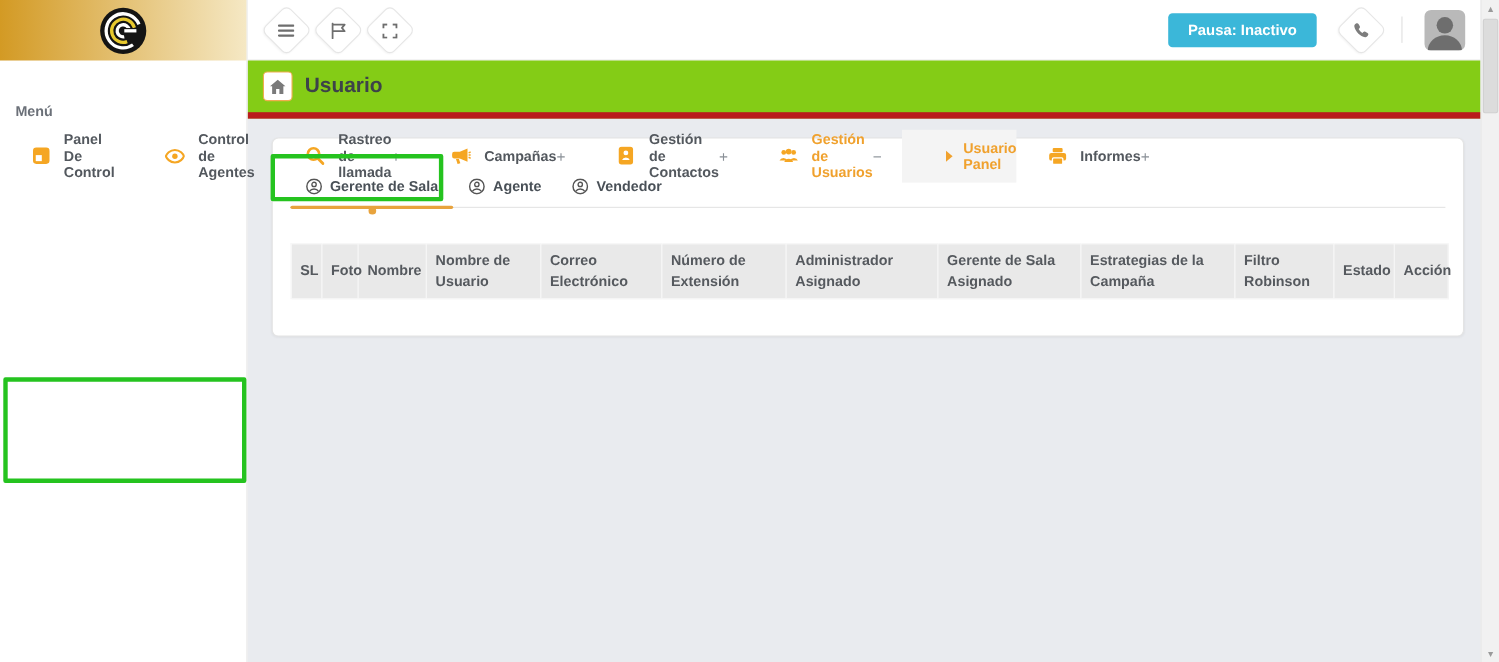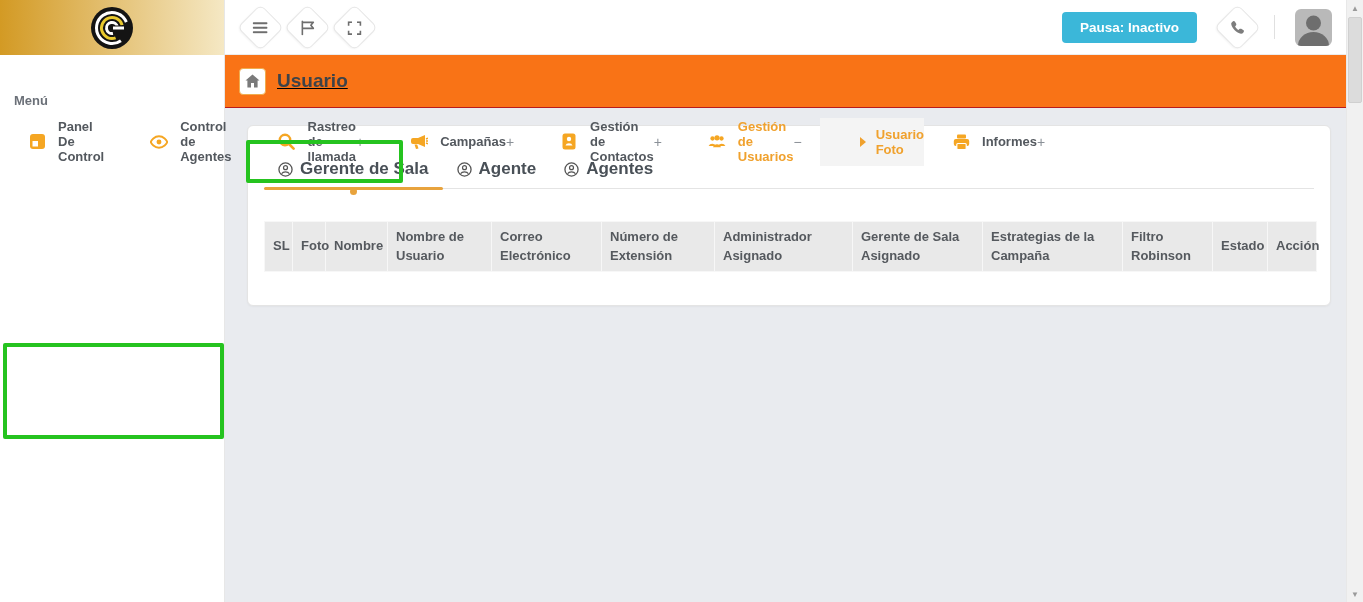--- a/index.html
+++ b/index.html
@@ -39,33 +39,33 @@
   .diamond > * { transform:rotate(-45deg); color:#6e6e6e; }
   .topbar-right { margin-left:auto; display:flex; align-items:center; }
   .pause-btn { background:#3bb7d9; color:#fff; border:none; border-radius:4px; height:31px;
                padding:0 18px; font-size:13.5px; font-weight:bold; font-family:inherit; cursor:pointer; }
   .phone-diamond { margin:0 20px 0 24px; }
   .vdivider { width:1px; height:24px; background:#e0e0e0; margin-right:20px; }
   .avatar { width:37px; height:37px; border-radius:6px; background:#b9b9b9; overflow:hidden;
             display:flex; align-items:flex-end; justify-content:center; cursor:pointer; }
 
   
-  .breadcrumb { height:53px; background:#f97316; display:flex; align-items:center; padding-left:14px;
-                border-bottom:1px solid #b91c1c; box-shadow:0 1px 2px rgba(0,0,0,.04);text-decoration:underline; }
+  .breadcrumb { height:53px; background:#84cc16; display:flex; align-items:center; padding-left:14px;
+                border-bottom:6px solid #b91c1c; box-shadow:0 1px 2px rgba(0,0,0,.04); }
   .home-btn { width:27px; height:27px; background:#fff; border:1px solid #f0ad4e; border-radius:4px;
               display:flex; align-items:center; justify-content:center; color:#7a7a7a; cursor:pointer; }
   .page-title { margin-left:11px; font-size:19px; font-weight:bold; color:#3d4349; }
 
   
   .content { flex:1; background:#e9ebef; padding:17px 15px 0 22px; }
   .card { background:#fff; border-radius:6px; border:1px solid #e4e4e4; width:1084px; height:181px;
           box-shadow:0 1px 2px rgba(0,0,0,.04); padding:24px 16px 0 16px; }
   .tabs { display:flex; border-bottom:1px solid #e4e4e4; position:relative; }
   .tab { position:relative; height:38px; display:flex; align-items:center; padding:0 14px;
-         font-size:17px; font-weight:bold; color:#495057; cursor:pointer; }
+         font-size:13px; font-weight:bold; color:#495057; cursor:pointer; }
   .tab .tab-icon { margin-right:7px; color:#555; display:flex; }
   .tab.active::after { content:""; position:absolute; left:0; right:0; bottom:-2px; height:3px;
                        background:#e8a33d; border-radius:2px; }
   .tab .tab-dot { display:none; }
   .tab.active .tab-dot { display:block; position:absolute; left:50%; bottom:-7px; margin-left:-3px;
                          width:7px; height:7px; border-radius:50%; background:#e8a33d; }
 
   .user-table { border-collapse:collapse; margin-top:32px; width:1052px; table-layout:fixed; }
   .user-table th { background:#e9e9e9; border:1px solid #f7f7f7; color:#55595e; font-size:13px;
                    font-weight:bold; text-align:left; padding:5px 8px; height:50px;
@@ -176,21 +176,21 @@
               <path d="M11 12.5 A4.3 4 0 0 1 19 12.5 Z" fill="currentColor" transform="translate(0.3,0)"></path>
               <path d="M5.6 13.8 A4.6 4.6 0 0 1 14.4 13.8 Z" fill="currentColor"></path>
             </svg>
         </span>
         <span>Gestión de Usuarios</span>
         <span class="nav-suffix">−</span>
       </div>
 
       <div class="subnav">
         <span class="caret"></span>
-        <span>Usuario Foto</span>
+        <span>Usuario Panel</span>
       </div>
 
       <div class="nav-item">
         <span class="nav-icon">
           <svg width="17" height="16" viewBox="0 0 17 16">
               <rect x="4" y="0.5" width="9" height="4" rx="1" fill="currentColor"></rect>
               <rect x="0.8" y="5" width="15.4" height="7" rx="2" fill="currentColor"></rect>
               <rect x="3.8" y="9.5" width="9.4" height="6" rx="1" fill="currentColor" stroke="#fff" stroke-width="1.2"></rect>
             </svg>
         </span>
@@ -282,21 +282,21 @@
 
           </div>
           <div class="tab">
             <span class="tab-icon">
               <svg width="15" height="15" viewBox="0 0 16 16">
                   <circle cx="8" cy="8" r="7" fill="none" stroke="currentColor" stroke-width="1.4"></circle>
                   <circle cx="8" cy="6" r="2.1" fill="none" stroke="currentColor" stroke-width="1.3"></circle>
                   <path d="M3.8 12.6 A4.6 3.6 0 0 1 12.2 12.6" fill="none" stroke="currentColor" stroke-width="1.3"></path>
                 </svg>
             </span>
-            <span>Agentes</span>
+            <span>Vendedor</span>
 
           </div>
         </div>
 
         <table class="user-table">
           <colgroup>
             <col style="width:28px">
               <col style="width:33px">
               <col style="width:62px">
             <col style="width:104px">

